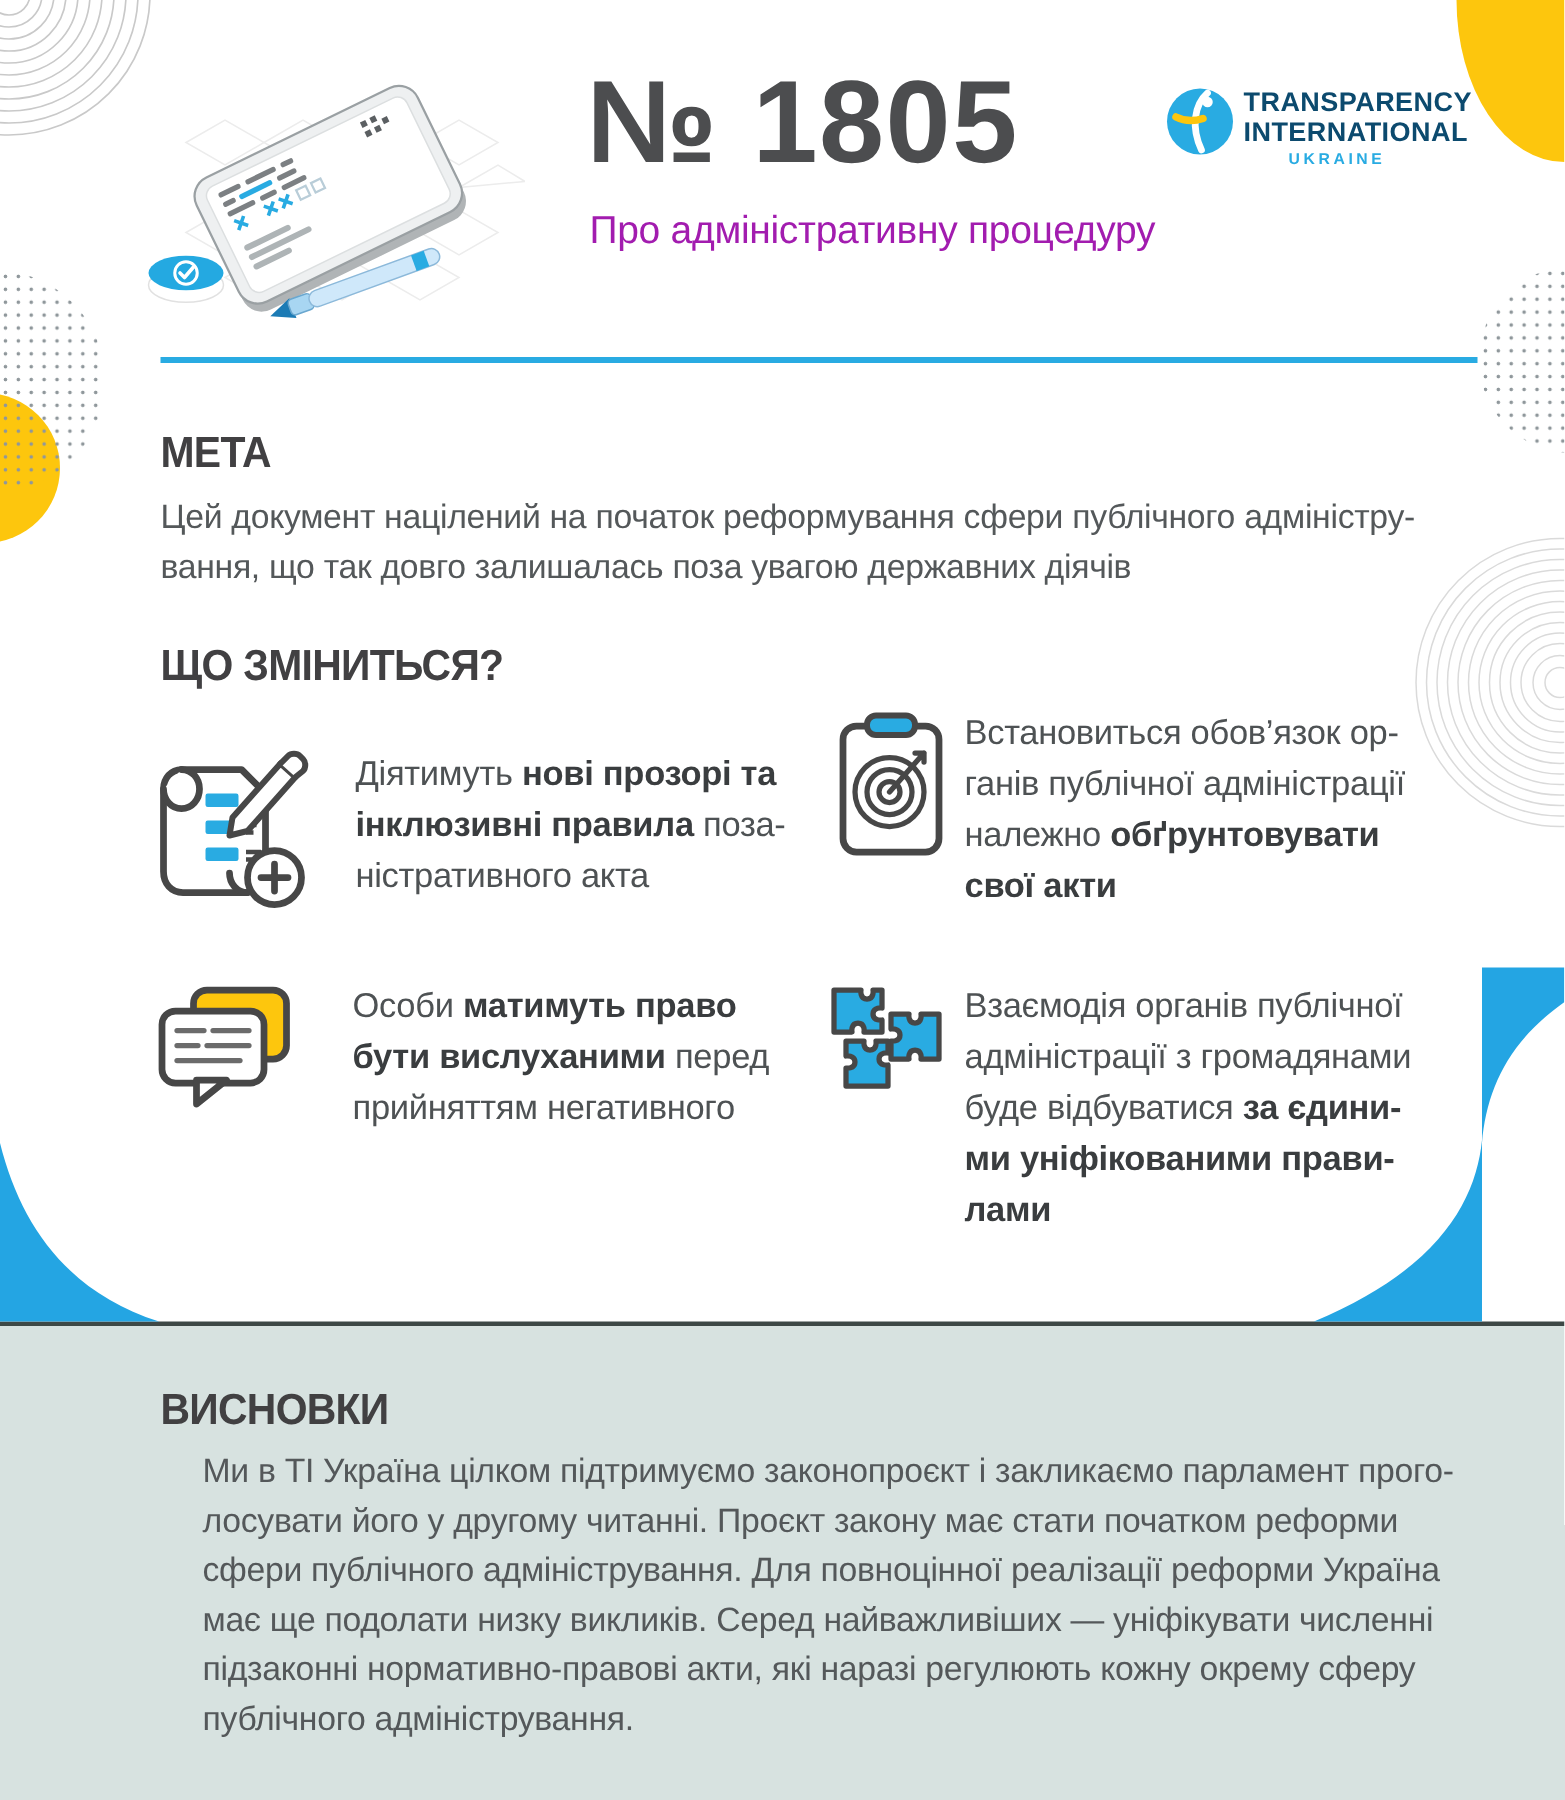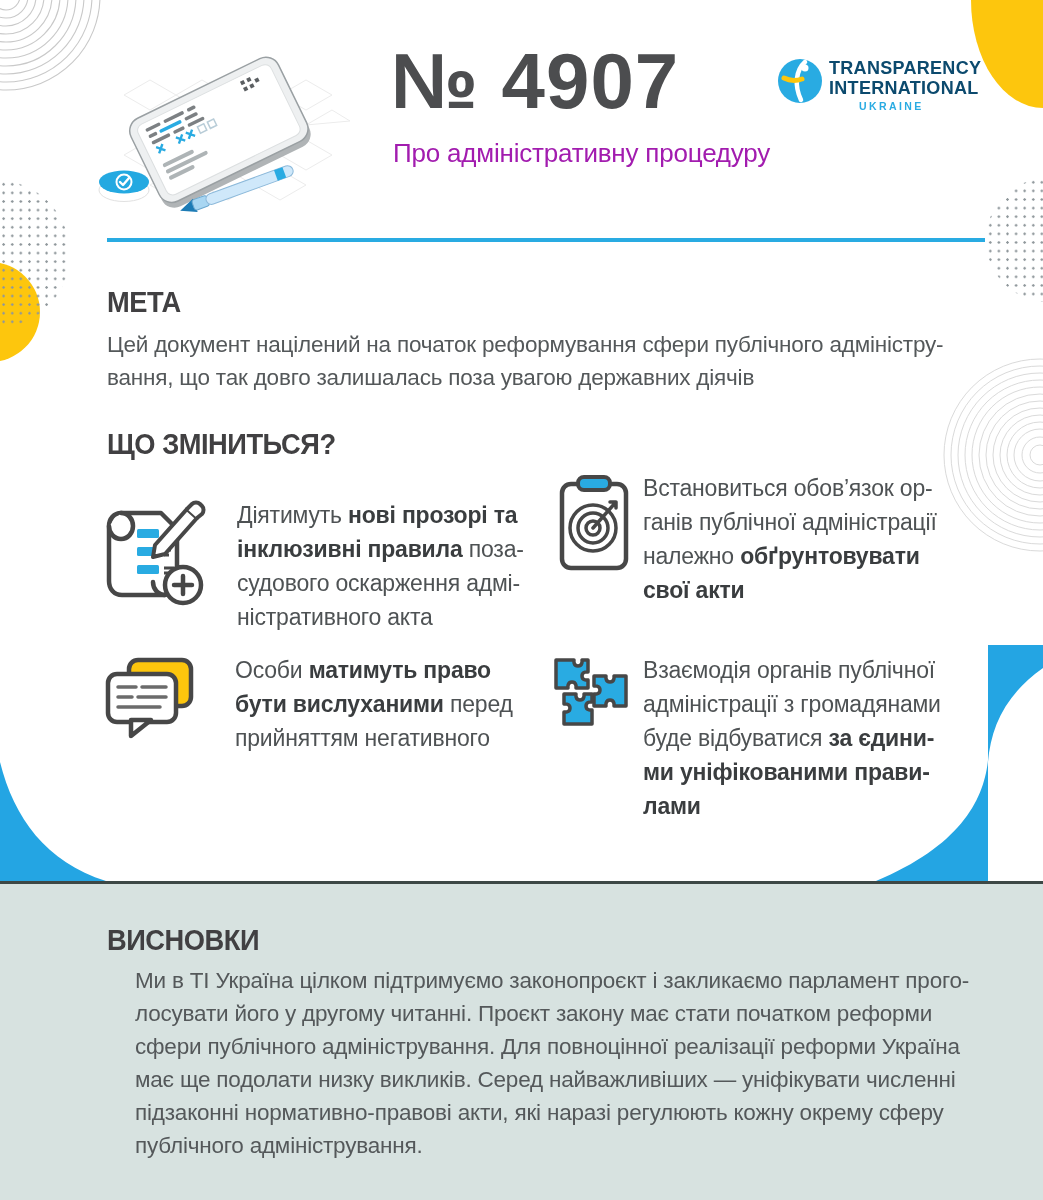--- a/index.html
+++ b/index.html
@@ -173,21 +173,21 @@
     <rect x="188" y="143" width="9" height="11" fill="#29ABE2"></rect>
   </g>
   <g>
     <ellipse cx="34" cy="150" rx="25" ry="11.5" fill="#ffffff" stroke="#e1e1e1"></ellipse>
     <ellipse cx="34" cy="142" rx="25" ry="11.5" fill="#24a9e1"></ellipse>
     <circle cx="34" cy="142" r="7.5" fill="none" stroke="#ffffff" stroke-width="2"></circle>
     <path d="M30,142 l3,3 l6,-7" fill="none" stroke="#ffffff" stroke-width="2.4" stroke-linecap="round" stroke-linejoin="round"></path>
   </g>
 </svg>
 
-<div id="doc-number" class="abs">№ 4907</div>
+<div id="doc-number" class="abs">№ 1805</div>
 <div id="doc-subtitle" class="abs">Про адміністративну процедуру</div>
 
 <div id="logo" class="abs">
   <svg width="46" height="46" viewBox="0 0 46 46">
     <circle cx="23" cy="23" r="22" fill="#29ABE2"></circle>
     <path d="M28,4 C19,12 17,27 24,42" stroke="#ffffff" stroke-width="4.5" fill="none" stroke-linecap="round"></path>
     <path d="M7,20 C13,23 19,23 25,21" stroke="#FDC60D" stroke-width="5" fill="none" stroke-linecap="round"></path>
     <circle cx="28" cy="10" r="3.5" fill="#ffffff"></circle>
   </svg>
   <div class="ltxt">
@@ -223,21 +223,20 @@
     <g fill="#ffffff" stroke="#474747" stroke-width="4" stroke-linecap="round" stroke-linejoin="round">
       <path d="M52,46 L84,10 L94,19 L62,55 L50,58 Z"></path>
       <path d="M84,10 L89,5 C91,3 95,3 97,5 L99,7 C101,9 101,13 99,15 L94,19"></path>
     </g>
     <circle cx="80" cy="86" r="18" fill="#ffffff" stroke="#474747" stroke-width="4.5"></circle>
     <path d="M80,77 v18 M71,86 h18" stroke="#474747" stroke-width="4.5" stroke-linecap="round"></path>
   </svg>
   <div class="card-text">
       <div class="cline"><span>Діятимуть </span><span class="b">нові прозорі та</span></div>
       <div class="cline"><span class="b">інклюзивні правила</span><span> поза-</span></div>
-      <div class="cline"><span>судового оскарження адмі-</span></div>
       <div class="cline"><span>ністративного акта</span></div>
     </div>
 </div>
 
 <div id="card1" class="card">
   <svg class="card-icon" width="72" height="100" viewBox="0 0 72 100">
     <rect x="4" y="12" width="64" height="84" rx="9" fill="#ffffff" stroke="#474747" stroke-width="4.5"></rect>
     <rect x="20" y="5" width="32" height="13" rx="6" fill="#29ABE2" stroke="#474747" stroke-width="4"></rect>
     <g fill="none" stroke="#474747" stroke-width="3.5">
       <circle cx="35" cy="56" r="23"></circle>

